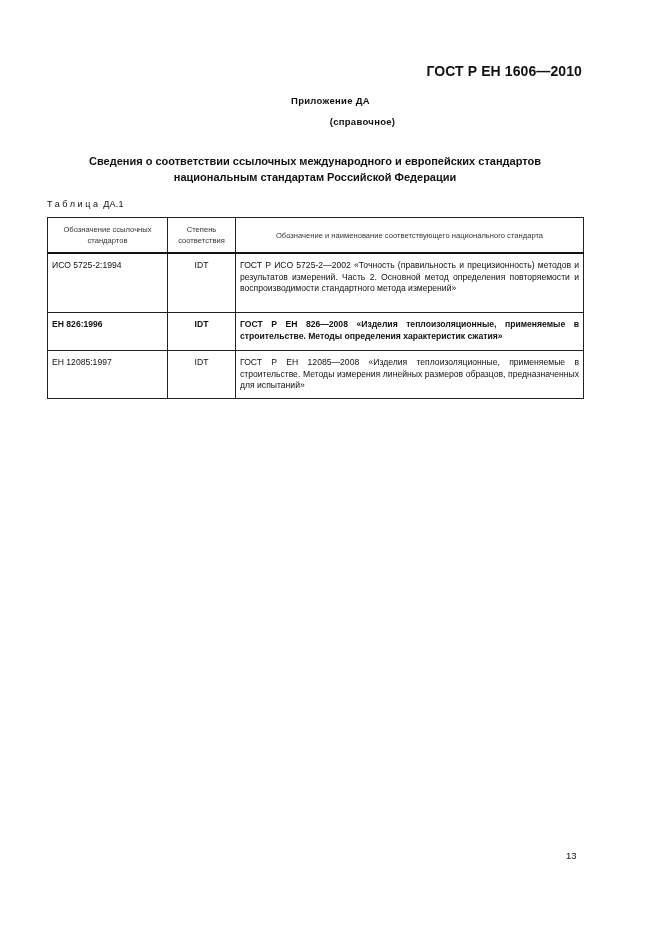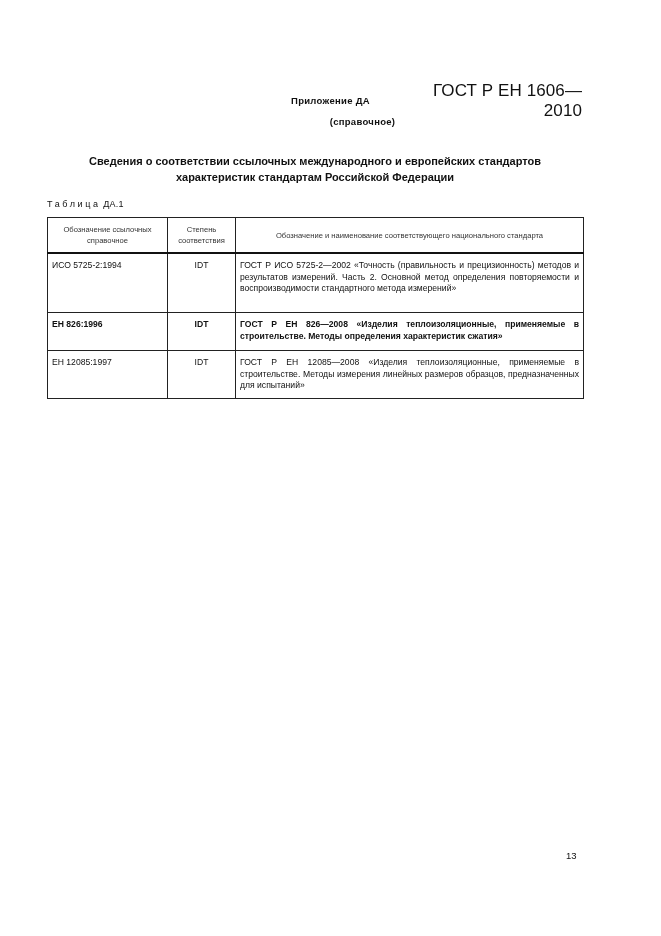--- a/index.html
+++ b/index.html
@@ -1,19 +1,19 @@
 <!DOCTYPE html>
 <html><head>
 <meta charset="utf-8">
 <style>
   html, body { margin: 0; padding: 0; background: #ffffff; }
   body { width: 661px; height: 936px; position: relative; overflow: hidden;
          font-family: "Liberation Sans", sans-serif; color: #111; }
-  .doc-code { position: absolute; left: 400px; top: 81px; width: 182px; text-align: right;
-              font-weight: normal; font-size: 17px; letter-spacing: 0.1px; }
+  .doc-code { position: absolute; left: 400px; top: 63px; width: 182px; text-align: right;
+              font-weight: bold; font-size: 14px; letter-spacing: 0.1px; }
   .appendix { position: absolute; left: 0; width: 661px; text-align: center;
               font-weight: bold; font-size: 9.5px; letter-spacing: 0.3px; }
   .appendix.l1 { top: 95px; }
   .appendix.l2 { top: 116px; margin-left: 32px; }
   .heading { position: absolute; left: 0; width: 630px; text-align: center;
              font-weight: bold; font-size: 11px; line-height: 16px; top: 153px; }
   .heading span { display: block; }
   .table-caption { position: absolute; left: 47px; top: 199px; font-size: 9px;
                    letter-spacing: 0.2px; }
   .table-caption .spaced { letter-spacing: 2.6px; }
@@ -41,37 +41,37 @@
 </head>
 <body>
 
 <div class="doc-code">ГОСТ Р ЕН 1606—2010</div>
 
 <div class="appendix l1">Приложение ДА</div>
 <div class="appendix l2">(справочное)</div>
 
 <div class="heading">
   <span>Сведения о соответствии ссылочных международного и европейских стандартов</span>
-  <span>характеристик стандартам Российской Федерации</span>
+  <span>национальным стандартам Российской Федерации</span>
 </div>
 
 <div class="table-caption">
   <span class="spaced">Таблица</span>
   <span>ДА.1</span>
 </div>
 
 <table class="std">
   <colgroup>
       <col class="c1">
       <col class="c2">
       <col class="c3">
     </colgroup>
   <thead>
     <tr>
-      <th>Обозначение ссылочных справочное</th>
+      <th>Обозначение ссылочных стандартов</th>
       <th>Степень соответствия</th>
       <th>Обозначение и наименование соответствующего национального стандарта</th>
     </tr>
   </thead>
   <tbody>
     <tr class="r1">
       <td class="ref">ИСО 5725-2:1994</td>
       <td class="deg">IDT</td>
       <td class="nat">ГОСТ Р ИСО 5725-2—2002 «Точность (правильность и прецизионность) методов и результатов измерений. Часть 2. Основной метод определения повторяемости и воспроизводимости стандартного метода измерений»</td>
     </tr>

